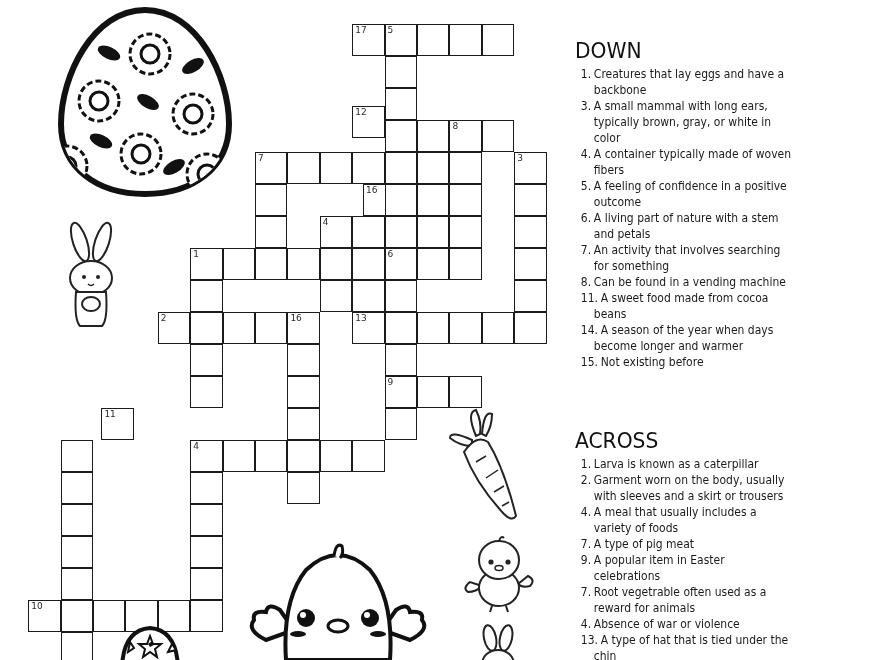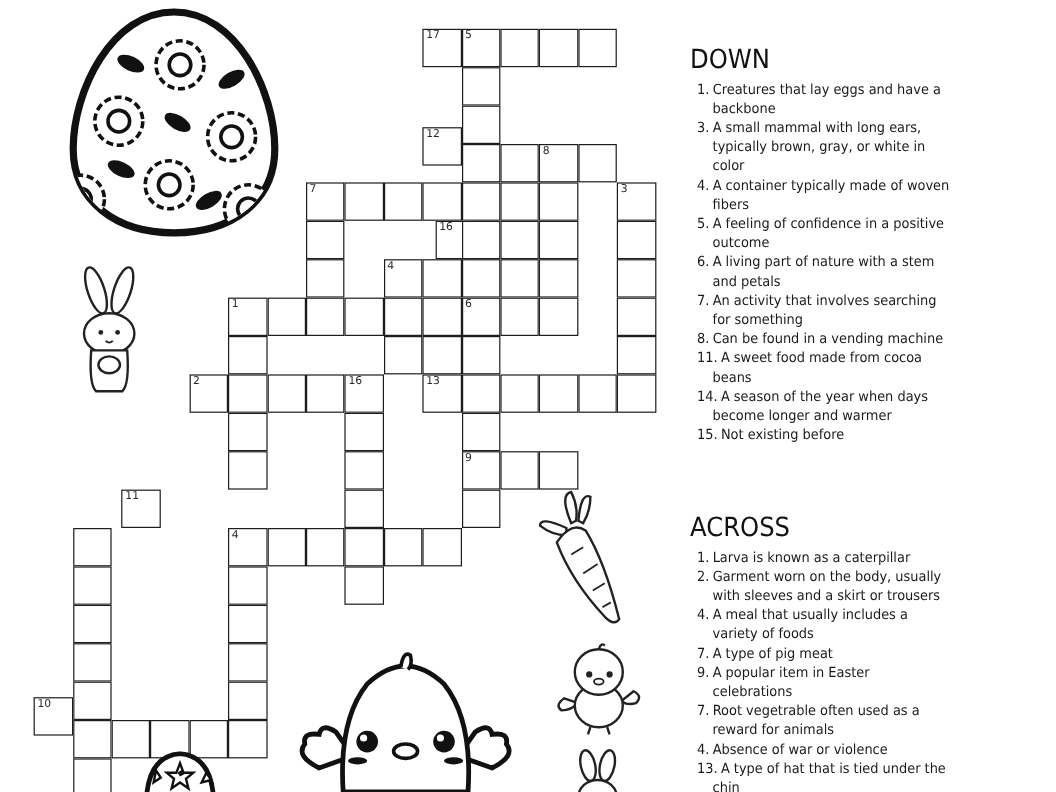--- a/index.html
+++ b/index.html
@@ -128,21 +128,21 @@
     <div class="cell" style="left: 353px; top: 441px;"></div>
     <div class="cell" style="left: 61.4px; top: 473px;"></div>
     <div class="cell" style="left: 191px; top: 473px;"></div>
     <div class="cell" style="left: 288.2px; top: 473px;"></div>
     <div class="cell" style="left: 61.4px; top: 505px;"></div>
     <div class="cell" style="left: 191px; top: 505px;"></div>
     <div class="cell" style="left: 61.4px; top: 537px;"></div>
     <div class="cell" style="left: 191px; top: 537px;"></div>
     <div class="cell" style="left: 61.4px; top: 569px;"></div>
     <div class="cell" style="left: 191px; top: 569px;"></div>
-    <div class="cell" style="left: 29px; top: 582px;">
+    <div class="cell" style="left: 29px; top: 601px;">
       <span class="num">10</span>
     </div>
     <div class="cell" style="left: 61.4px; top: 601px;"></div>
     <div class="cell" style="left: 93.8px; top: 601px;"></div>
     <div class="cell" style="left: 126.2px; top: 601px;"></div>
     <div class="cell" style="left: 158.6px; top: 601px;"></div>
     <div class="cell" style="left: 191px; top: 601px;"></div>
     <div class="cell" style="left: 61.4px; top: 633px;"></div>
   </div>
 

